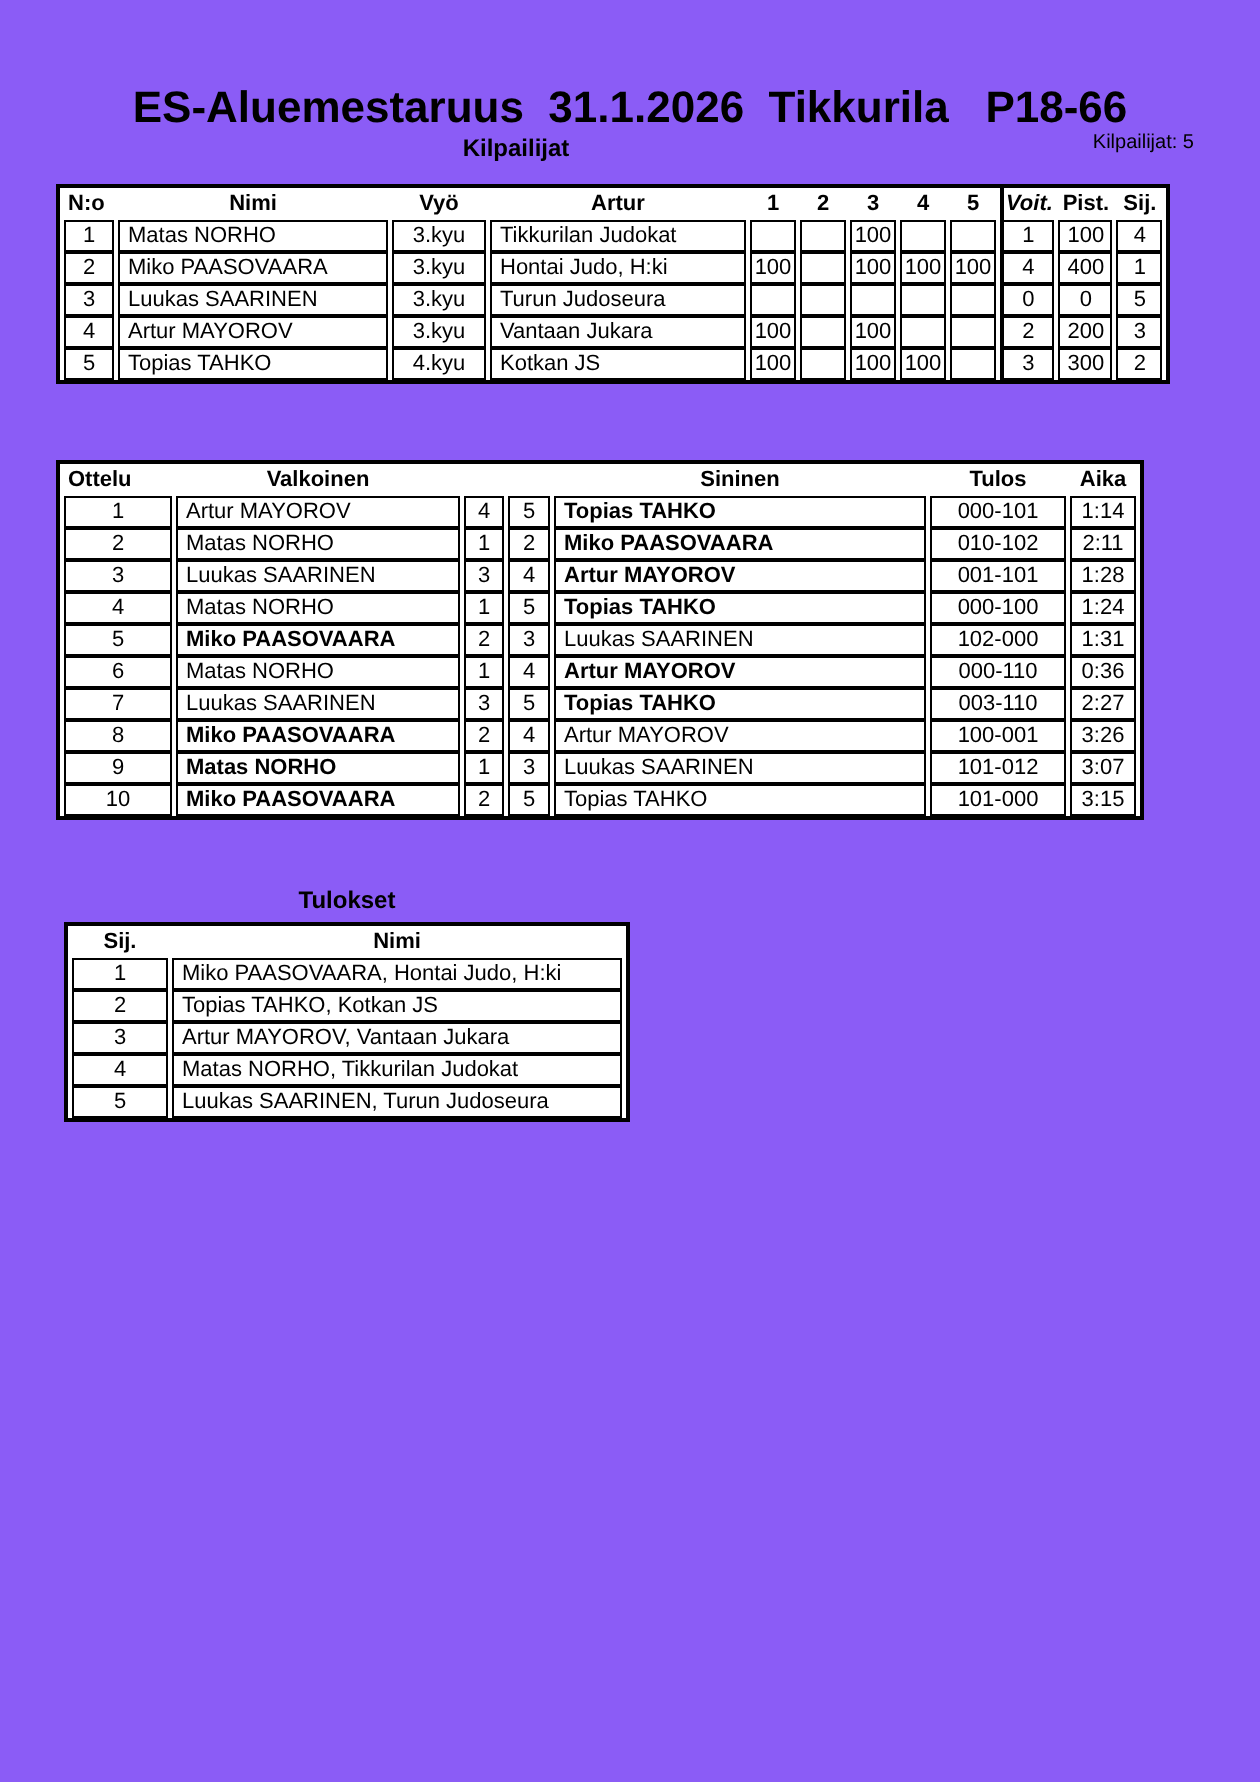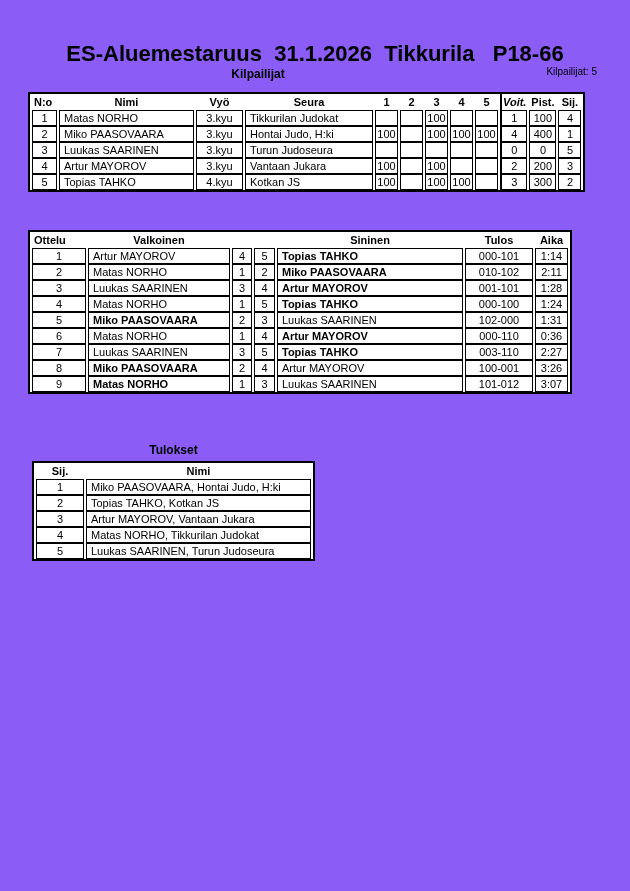--- a/index.html
+++ b/index.html
@@ -67,21 +67,21 @@
         <col style="width:23px">
       <col style="width:27px">
         <col style="width:27px">
         <col style="width:23px">
     </colgroup>
     <thead>
       <tr>
         <th class="l">N:o</th>
         <th>Nimi</th>
         <th>Vyö</th>
-        <th>Seura</th>
+        <th>Artur</th>
         <th>1</th>
         <th>2</th>
         <th>3</th>
         <th>4</th>
         <th>5</th>
         <th class="sep">Voit.</th>
         <th>Pist.</th>
         <th>Sij.</th>
       </tr>
     </thead>
@@ -256,20 +256,29 @@
         </tr>
         <tr>
           <td class="c">9</td>
           <td class="l b">Matas NORHO</td>
           <td class="c">1</td>
           <td class="c">3</td>
           <td class="l">Luukas SAARINEN</td>
           <td class="c">101-012</td>
           <td class="c">3:07</td>
         </tr>
+        <tr>
+          <td class="c">10</td>
+          <td class="l b">Miko PAASOVAARA</td>
+          <td class="c">2</td>
+          <td class="c">5</td>
+          <td class="l">Topias TAHKO</td>
+          <td class="c">101-000</td>
+          <td class="c">3:15</td>
+        </tr>
       </tbody>
   </table>
 
   <h2 class="heading h-tulokset">Tulokset</h2>
 
   <table class="t3">
     <colgroup>
       <col style="width:48px">
         <col style="width:225px">
     </colgroup>

